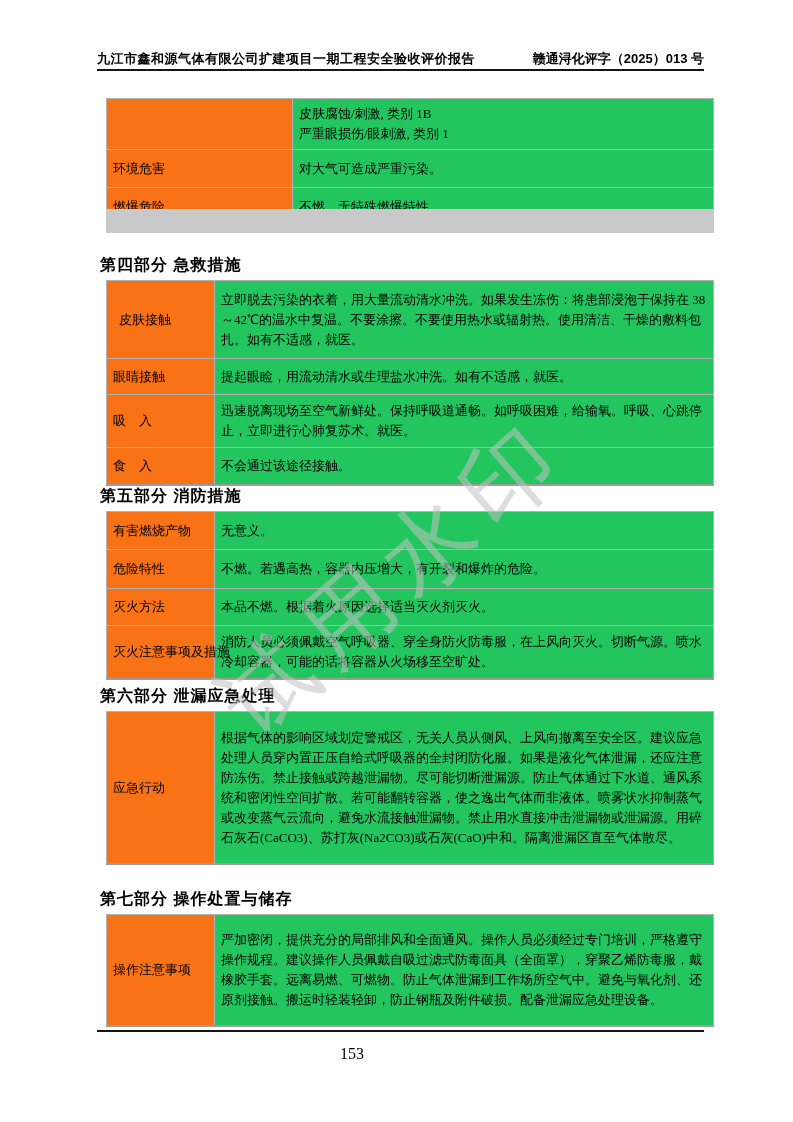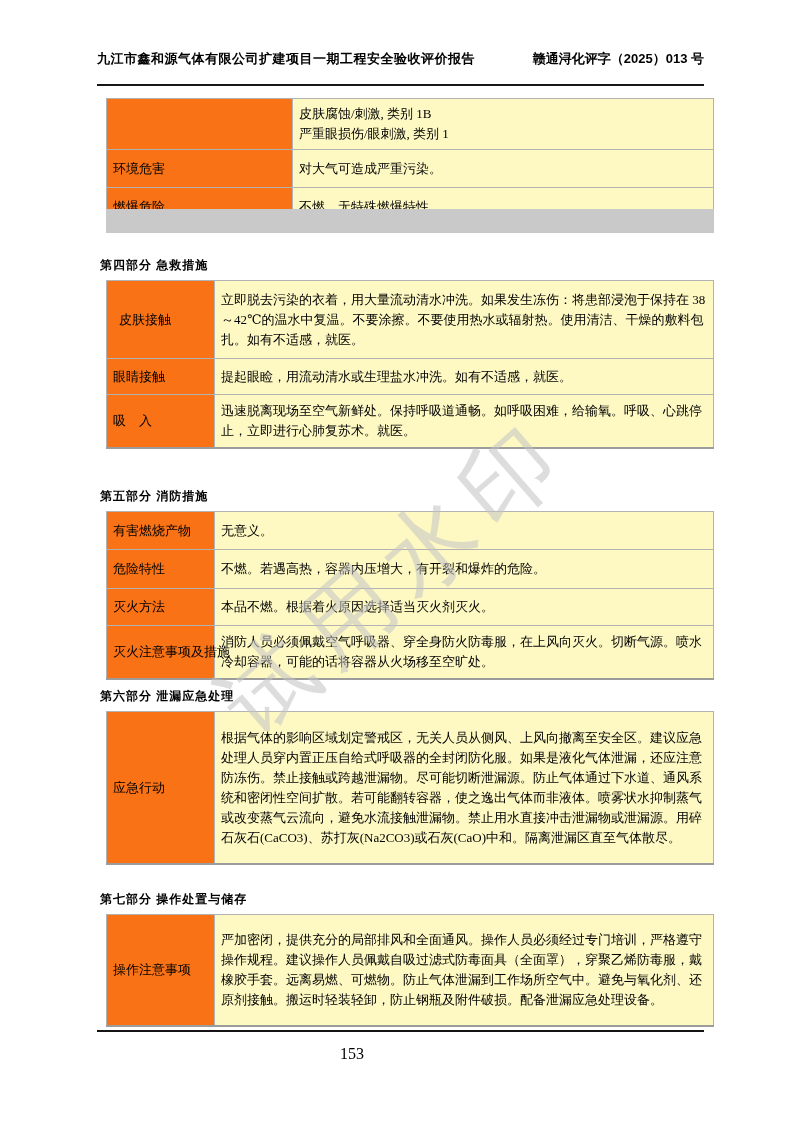--- a/index.html
+++ b/index.html
@@ -6,21 +6,21 @@
   .page {
     position:relative; width:793px; height:1122px; background:#ffffff;
     font-family:"Liberation Serif","DejaVu Serif",serif; color:#000;
     overflow:hidden;
   }
 
   
   .header {
     position:absolute; left:97px; top:50px; width:607px;
     display:flex; justify-content:space-between; align-items:flex-end;
-    border-bottom:2px solid #161616; padding-bottom:16px;
+    border-bottom:2px solid #161616; padding-bottom:1px;
     font-size:13px; font-weight:bold;
     font-family:"Liberation Sans","DejaVu Sans",sans-serif;
   }
   .header .left { letter-spacing:0.5px; }
 
   
   .watermark {
     position:absolute; left:394px; top:577px;
     transform:translate(-50%,-50%) rotate(-41deg);
     font-size:92px; letter-spacing:14px; white-space:nowrap;
@@ -31,29 +31,29 @@
   
   .doc-table {
     border-collapse:collapse; table-layout:fixed; width:608px;
     font-size:13px; border-bottom:2px solid #9c9c9c;
   }
   .doc-table td {
     border:1px solid #b2b2b2; line-height:20px; padding:3px 6px;
     vertical-align:middle; overflow:visible;
   }
   td.lab { background:#f97316; }
-  td.con { background:#fef9c3; white-space:pre-line; }
+  td.con { background:#22c55e; white-space:pre-line;font-family:Liberation Serif, serif; }
   td.lab.ovf .lab-text { white-space:nowrap; }
 
   .tbl-abs { position:absolute; left:106px; }
 
   
   .sec { position:absolute; left:100px; }
   .sec .sec-title {
-    margin:0 0 6px 0; font-size:12px; font-weight:bold; line-height:18px;
+    margin:0 0 6px 0; font-size:16px; font-weight:bold; line-height:18px;
     font-family:"Liberation Sans","DejaVu Sans",sans-serif;
     letter-spacing:1px;
   }
   .sec .doc-table { margin-left:6px; }
 
   .gray-bar {
     position:absolute; left:106px; top:209px; width:608px; height:24px;
     background:#c9c9c9;
   }
 
@@ -114,20 +114,24 @@
             <td class="con">立即脱去污染的衣着，用大量流动清水冲洗。如果发生冻伤：将患部浸泡于保持在 38～42℃的温水中复温。不要涂擦。不要使用热水或辐射热。使用清洁、干燥的敷料包扎。如有不适感，就医。</td>
           </tr>
           <tr>
             <td class="lab" style="height: 29px;"><span class="lab-text">眼睛接触</span></td>
             <td class="con">提起眼睑，用流动清水或生理盐水冲洗。如有不适感，就医。</td>
           </tr>
           <tr>
             <td class="lab" style="height: 46px;"><span class="lab-text">吸　入</span></td>
             <td class="con">迅速脱离现场至空气新鲜处。保持呼吸道通畅。如呼吸困难，给输氧。呼吸、心跳停止，立即进行心肺复苏术。就医。</td>
           </tr>
+          <tr>
+            <td class="lab" style="height: 30px;"><span class="lab-text">食　入</span></td>
+            <td class="con">不会通过该途径接触。</td>
+          </tr>
         </tbody>
     </table>
   </div>
 
   <div class="sec" style="top:487px;">
     <h2 class="sec-title">第五部分 消防措施</h2>
     <table class="doc-table" id="tbl1">
       <colgroup>
           <col style="width:108px">
           <col>

